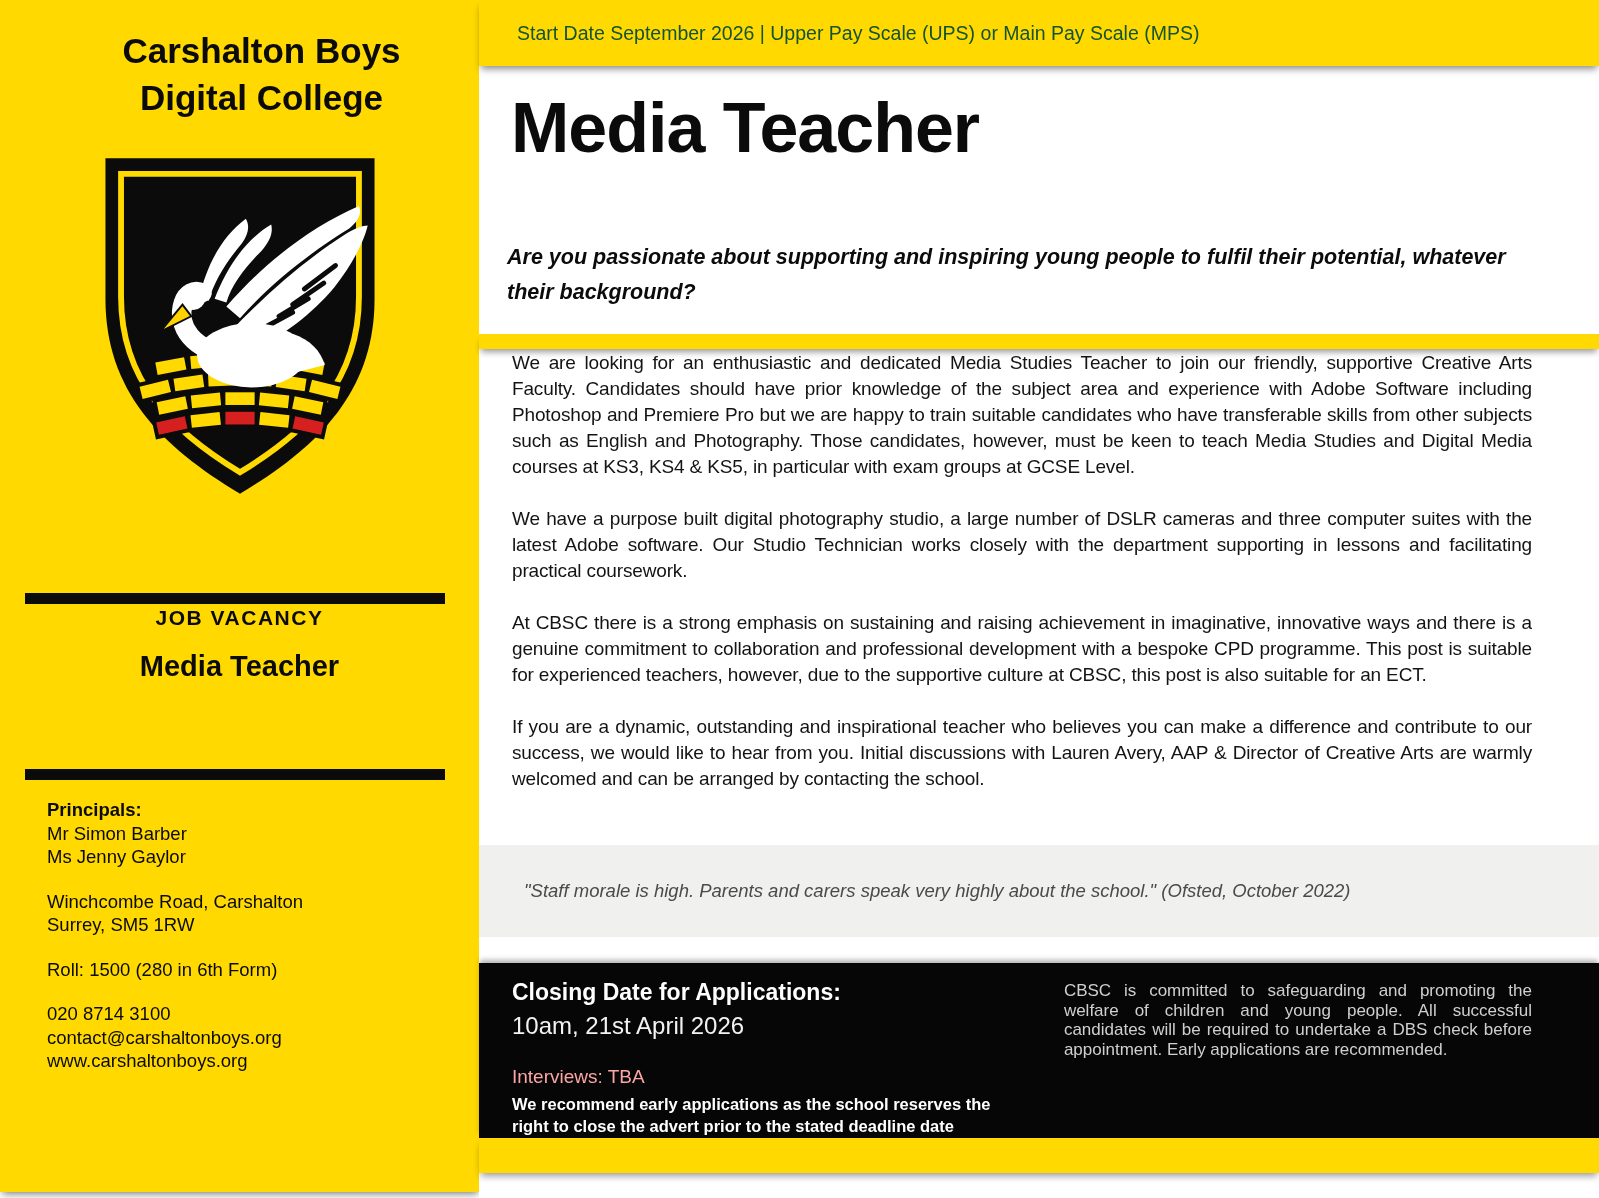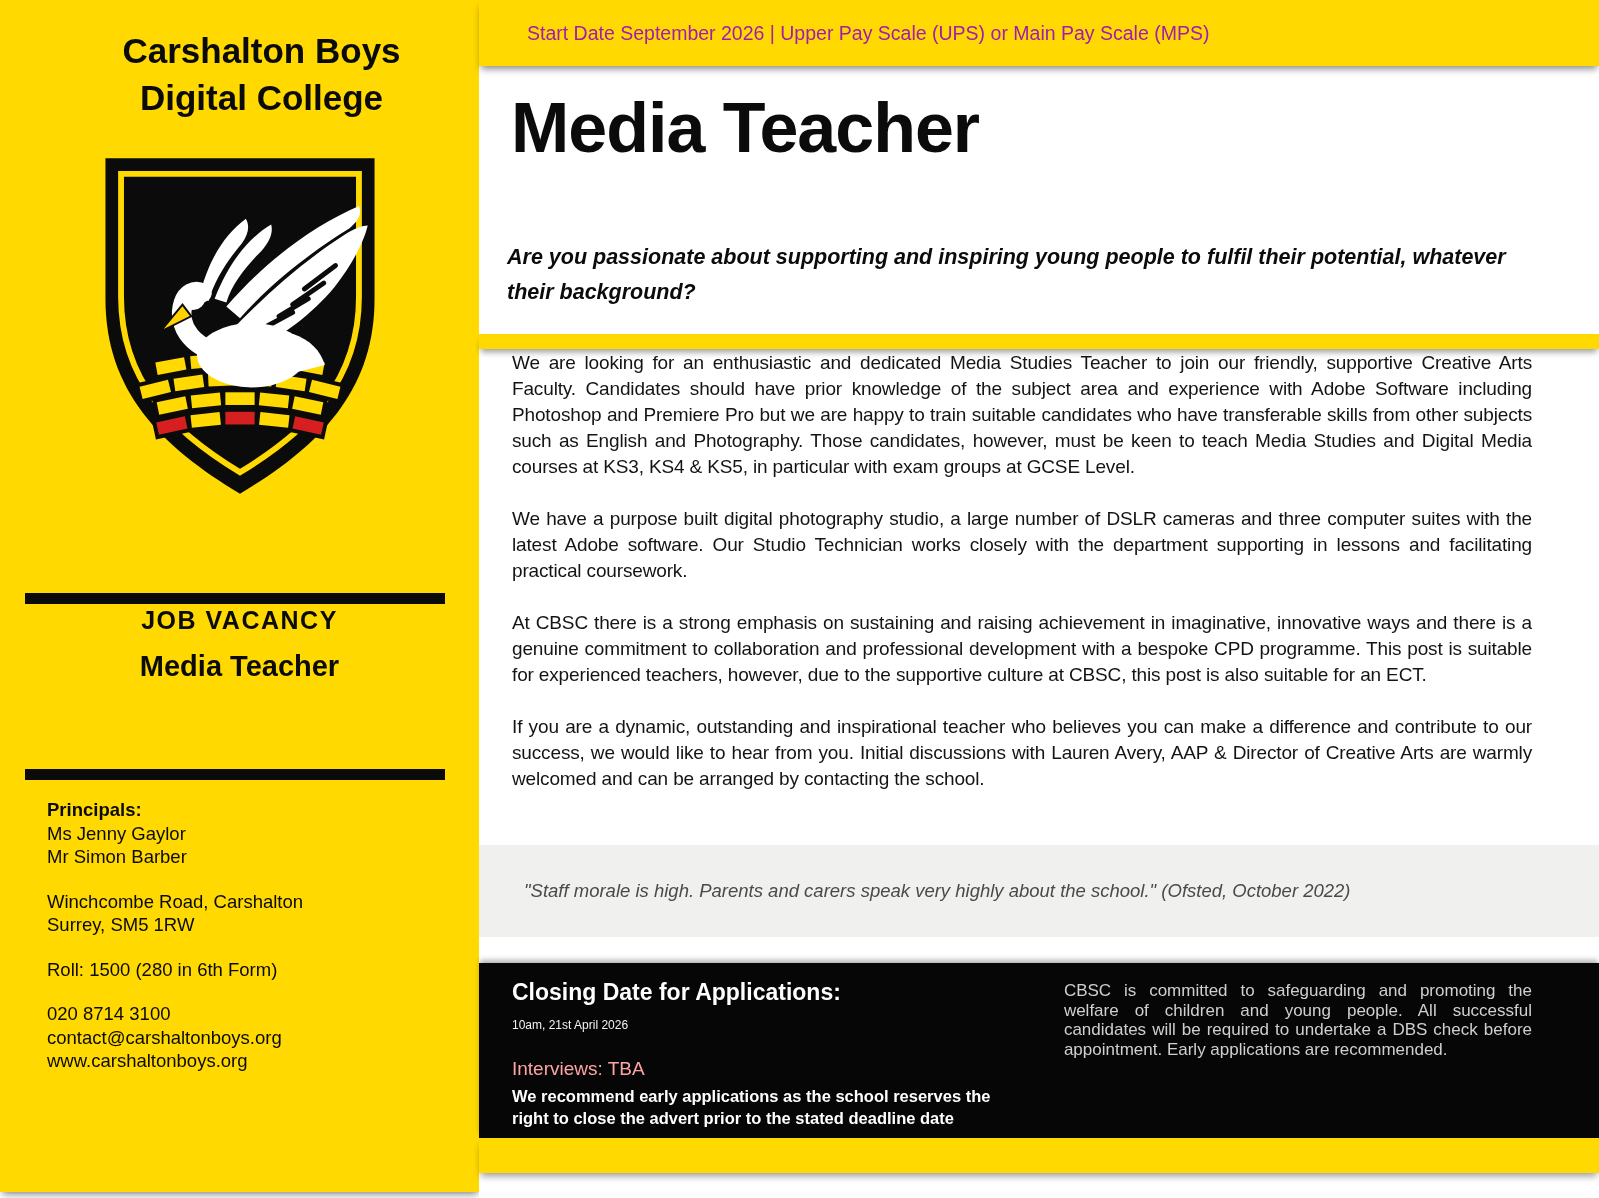--- a/index.html
+++ b/index.html
@@ -8,51 +8,51 @@
 
   
   .sidebar{position:absolute;left:0;top:0;width:479px;height:1192px;background:#FFD900;
            box-shadow:4px 0 7px -2px rgba(0,0,0,.35), 0 5px 7px -2px rgba(0,0,0,.35);}
   .school-name{margin-top:27px;text-align:center;font-weight:bold;font-size:35px;line-height:47px;color:#0b0b0b;padding-left:44px;}
   .crest-wrap{margin-top:27px;text-align:center;}
   .black-rule{position:absolute;left:25px;width:420px;height:11px;background:#0b0b0b;}
   .rule-top{top:593px;}
   .rule-bottom{top:769px;}
   .job-vacancy{position:absolute;top:606px;left:0;width:100%;text-align:center;
-               font-weight:bold;font-size:25px;letter-spacing:1.5px;color:#0b0b0b;}
+               font-weight:bold;font-size:21px;letter-spacing:1.5px;color:#0b0b0b;}
   .side-title{position:absolute;top:650px;left:0;width:100%;text-align:center;
               font-weight:bold;font-size:29px;color:#0b0b0b;}
   .info{position:absolute;top:798px;left:47px;right:30px;font-size:18.5px;line-height:23.5px;color:#0b0b0b;}
   .info .bold{font-weight:bold;}
   .gap{height:21px;}
 
   
   .content{position:absolute;left:479px;top:0;width:1120px;height:1198px;background:#fff;}
   .topbar{position:absolute;top:0;left:0;width:100%;height:66px;background:#FFD900;
           box-shadow:0 5px 7px -2px rgba(0,0,0,.45);display:flex;align-items:center;}
-  .topbar span{margin-left:48px;font-size:19.5px;font-weight:500;color:#a21caf;}
+  .topbar span{margin-left:38px;font-size:19.5px;font-weight:500;color:#14532d;}
   .main-title{position:absolute;top:88px;left:32px;margin:0;font-size:70px;font-weight:bold;color:#0b0b0b;letter-spacing:-1px;}
   .intro{position:absolute;top:240px;left:28px;width:1005px;margin:0;
          font-size:21.5px;line-height:35px;font-weight:bold;font-style:italic;color:#0b0b0b;}
   .divider{position:absolute;top:334px;left:0;width:100%;height:15px;background:#FFD900;
            box-shadow:0 5px 6px -2px rgba(0,0,0,.4);}
   .paras{position:absolute;top:342px;left:33px;width:1020px;}
   .paras p{margin:8px 0 26px 0;font-size:19px;line-height:26px;letter-spacing:-0.15px;
            text-align:justify;color:#141414;}
   .quote{position:absolute;top:845px;left:0;width:100%;height:92px;background:#F0F0EE;
          display:flex;align-items:center;}
   .quote span{margin-left:45px;font-style:italic;font-size:18.5px;color:#4a4a4a;}
 
   
   .black-panel{position:absolute;top:963px;left:0;width:100%;height:175px;background:#060606;
                box-shadow:0 -4px 5px -1px rgba(0,0,0,.3);box-sizing:border-box;
                padding:16px 67px 6px 33px;display:flex;justify-content:space-between;}
   .bp-left{width:560px;}
   .bp-left h2{margin:0;font-size:23px;font-weight:bold;color:#ffffff;}
-  .closing-date{margin-top:12px;font-size:12px;color:#f2f2f2;}
+  .closing-date{margin-top:6px;font-size:24px;color:#f2f2f2;}
   .interviews{margin-top:26px;font-size:19px;color:#fca5a5;}
   .early-note{margin:5px 0 16px 0;font-size:16.5px;font-weight:600;line-height:22px;color:#ffffff;max-width:505px;}
   .bp-right{width:475px;}
   .bp-right p{margin:2px 0 0 0;font-size:17px;line-height:19.5px;font-weight:500;
               text-align:justify;color:#cfcfcf;}
   .yellow-band{position:absolute;top:1138px;left:0;width:100%;height:35px;background:#FFD900;
                box-shadow:0 5px 7px -2px rgba(0,0,0,.4);}
 </style>
 </head>
 <body>
@@ -150,22 +150,22 @@
       </svg>
     </div>
 
     <div class="black-rule rule-top"></div>
     <div class="job-vacancy">JOB VACANCY</div>
     <div class="side-title">Media Teacher</div>
     <div class="black-rule rule-bottom"></div>
 
     <div class="info">
       <div class="bold">Principals:</div>
+      <div>Mr Simon Barber</div>
       <div>Ms Jenny Gaylor</div>
-      <div>Mr Simon Barber</div>
       <div class="gap"></div>
       <div>Winchcombe Road, Carshalton</div>
       <div>Surrey, SM5 1RW</div>
       <div class="gap"></div>
       <div>Roll: 1500 (280 in 6th Form)</div>
       <div class="gap"></div>
       <div>020 8714 3100</div>
       <div>contact@carshaltonboys.org</div>
       <div>www.carshaltonboys.org</div>
     </div>

